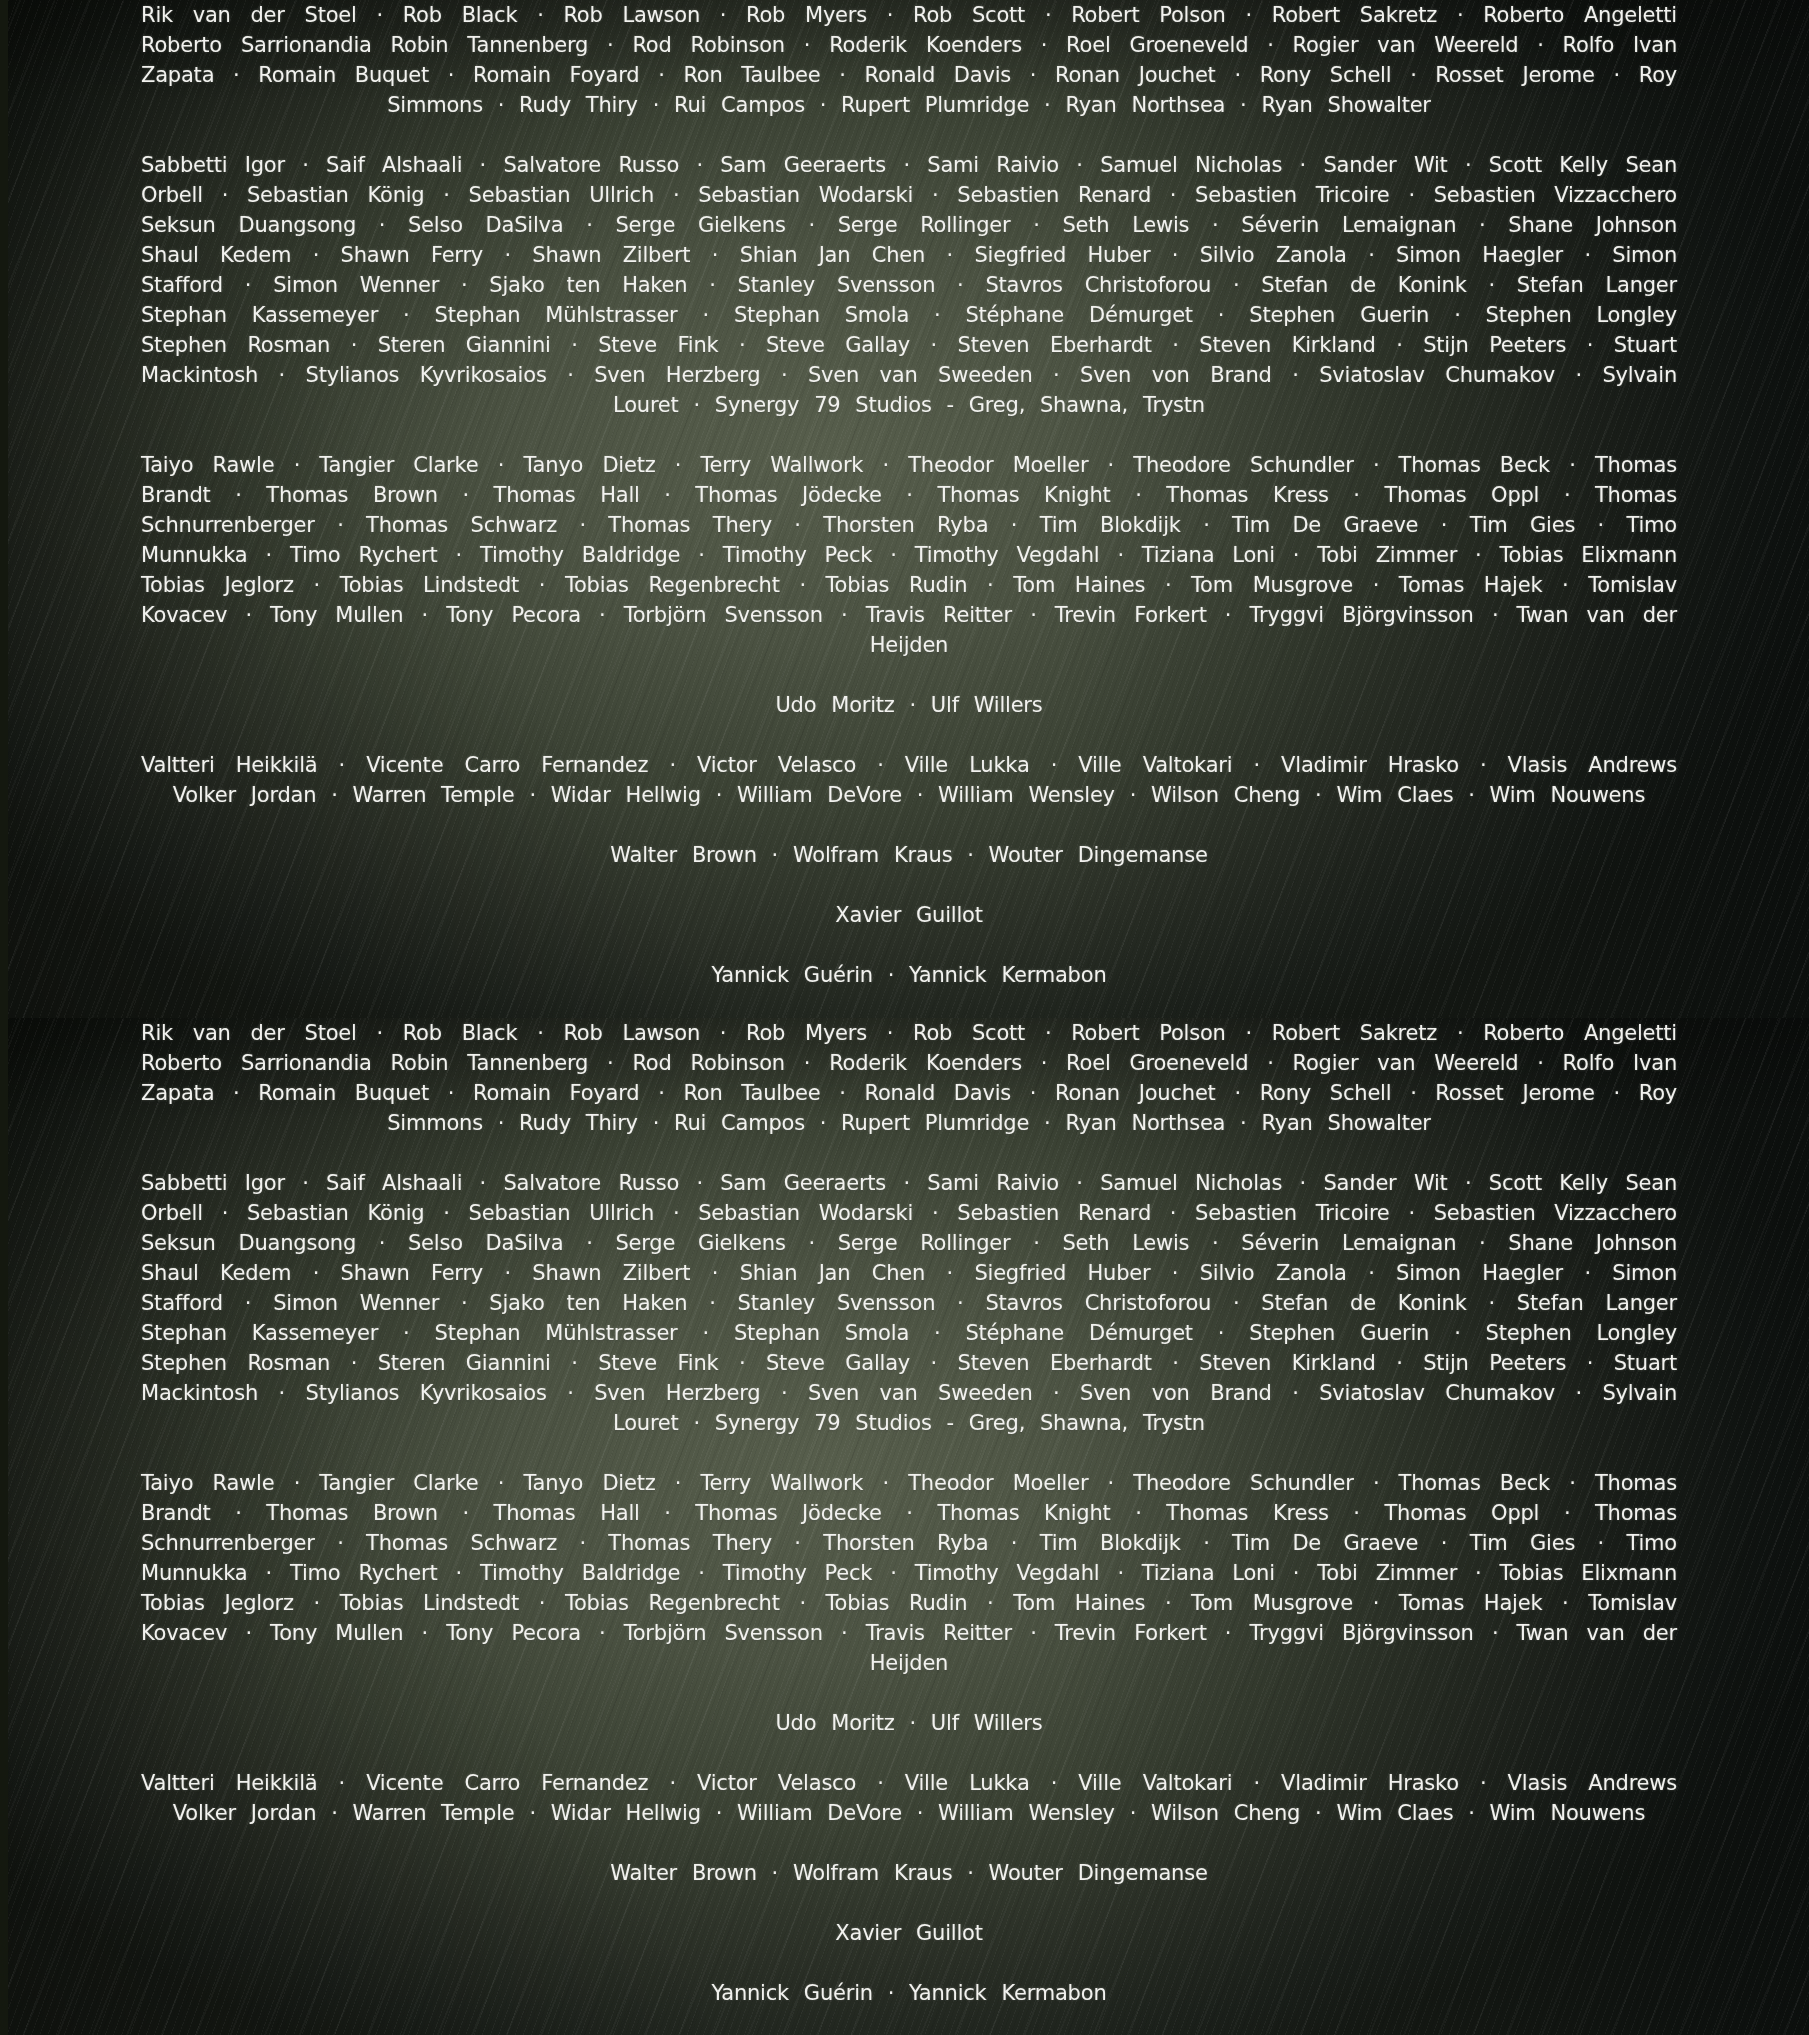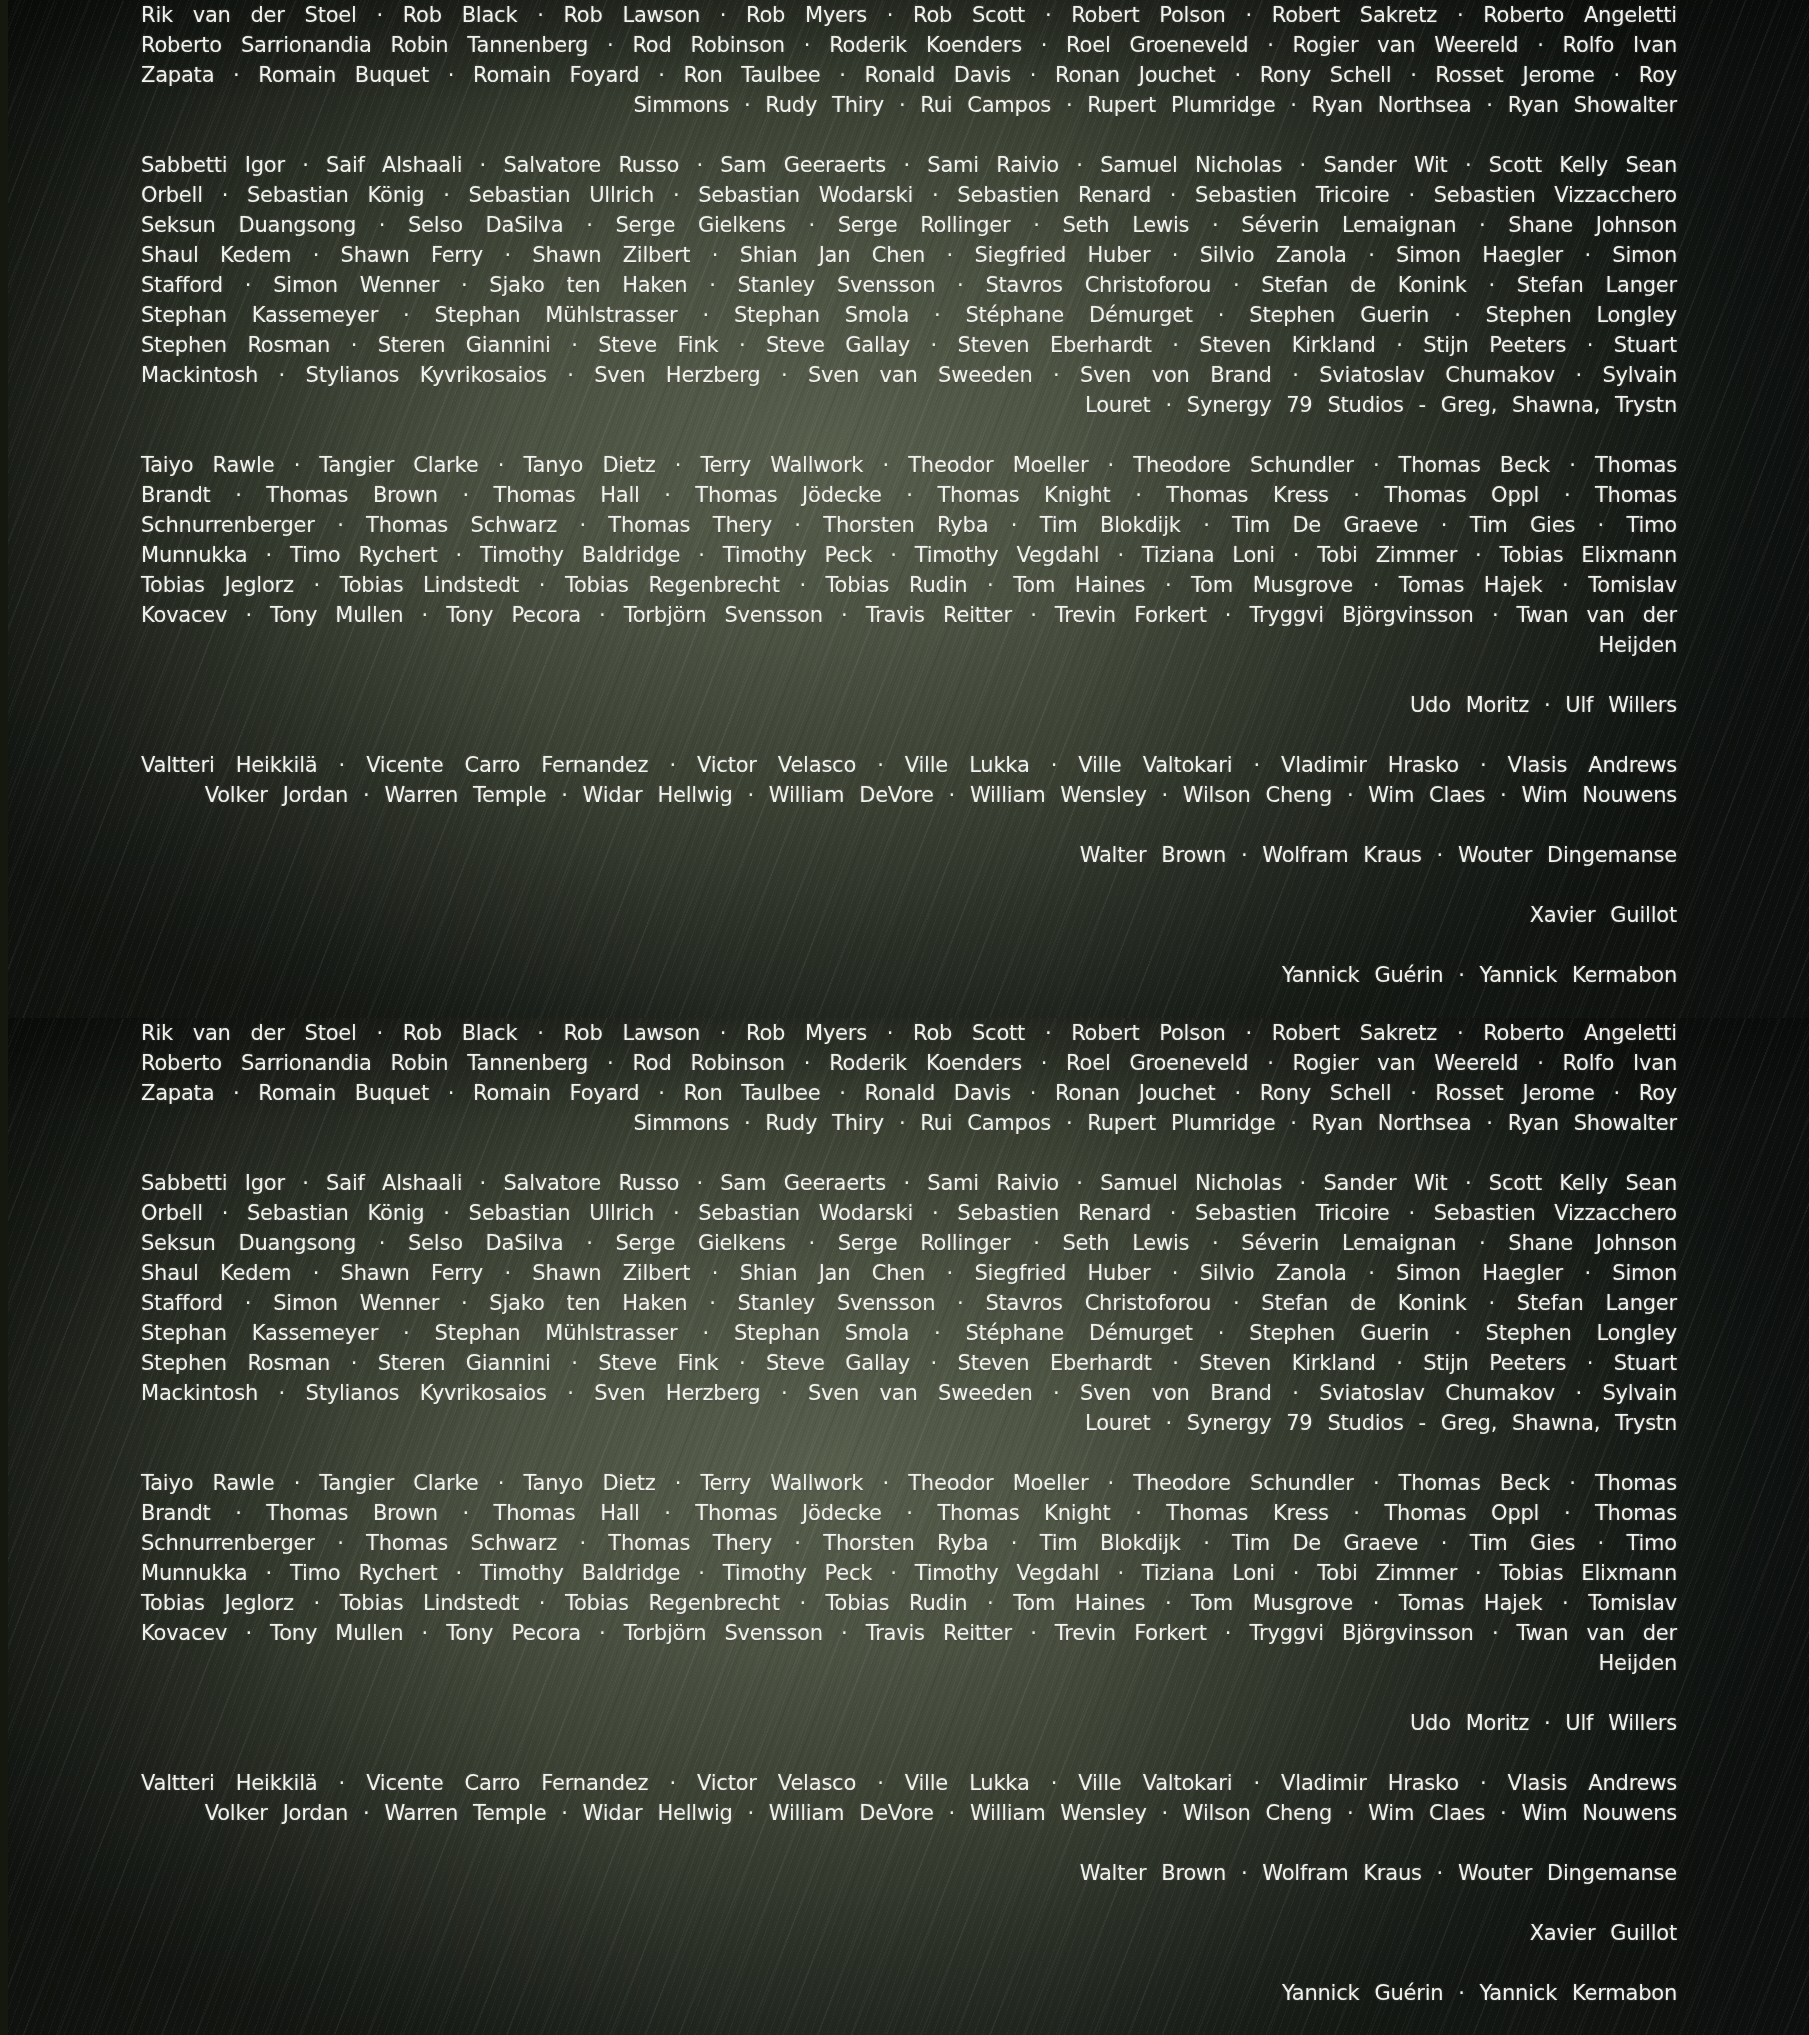--- a/index.html
+++ b/index.html
@@ -59,21 +59,21 @@
     margin: 0 0 30px 0;
   }
   .line {
     font-size: 21px;
     line-height: 30px;
     font-weight: 400;
     color: #f2f2ef;
     letter-spacing: -0.01em;
     word-spacing: 0.4em;
     white-space: nowrap;
-    text-align: right;
+    text-align: center;
     text-shadow: 0 0 2.7px rgba(240,244,235,0.33), 0 0.9px 1.8px rgba(8,10,6,0.38);
   }
   .line.jl {
     white-space: normal;
     text-align: justify;
     text-align-last: justify;
   }
 </style>
 </head>
 <body>

